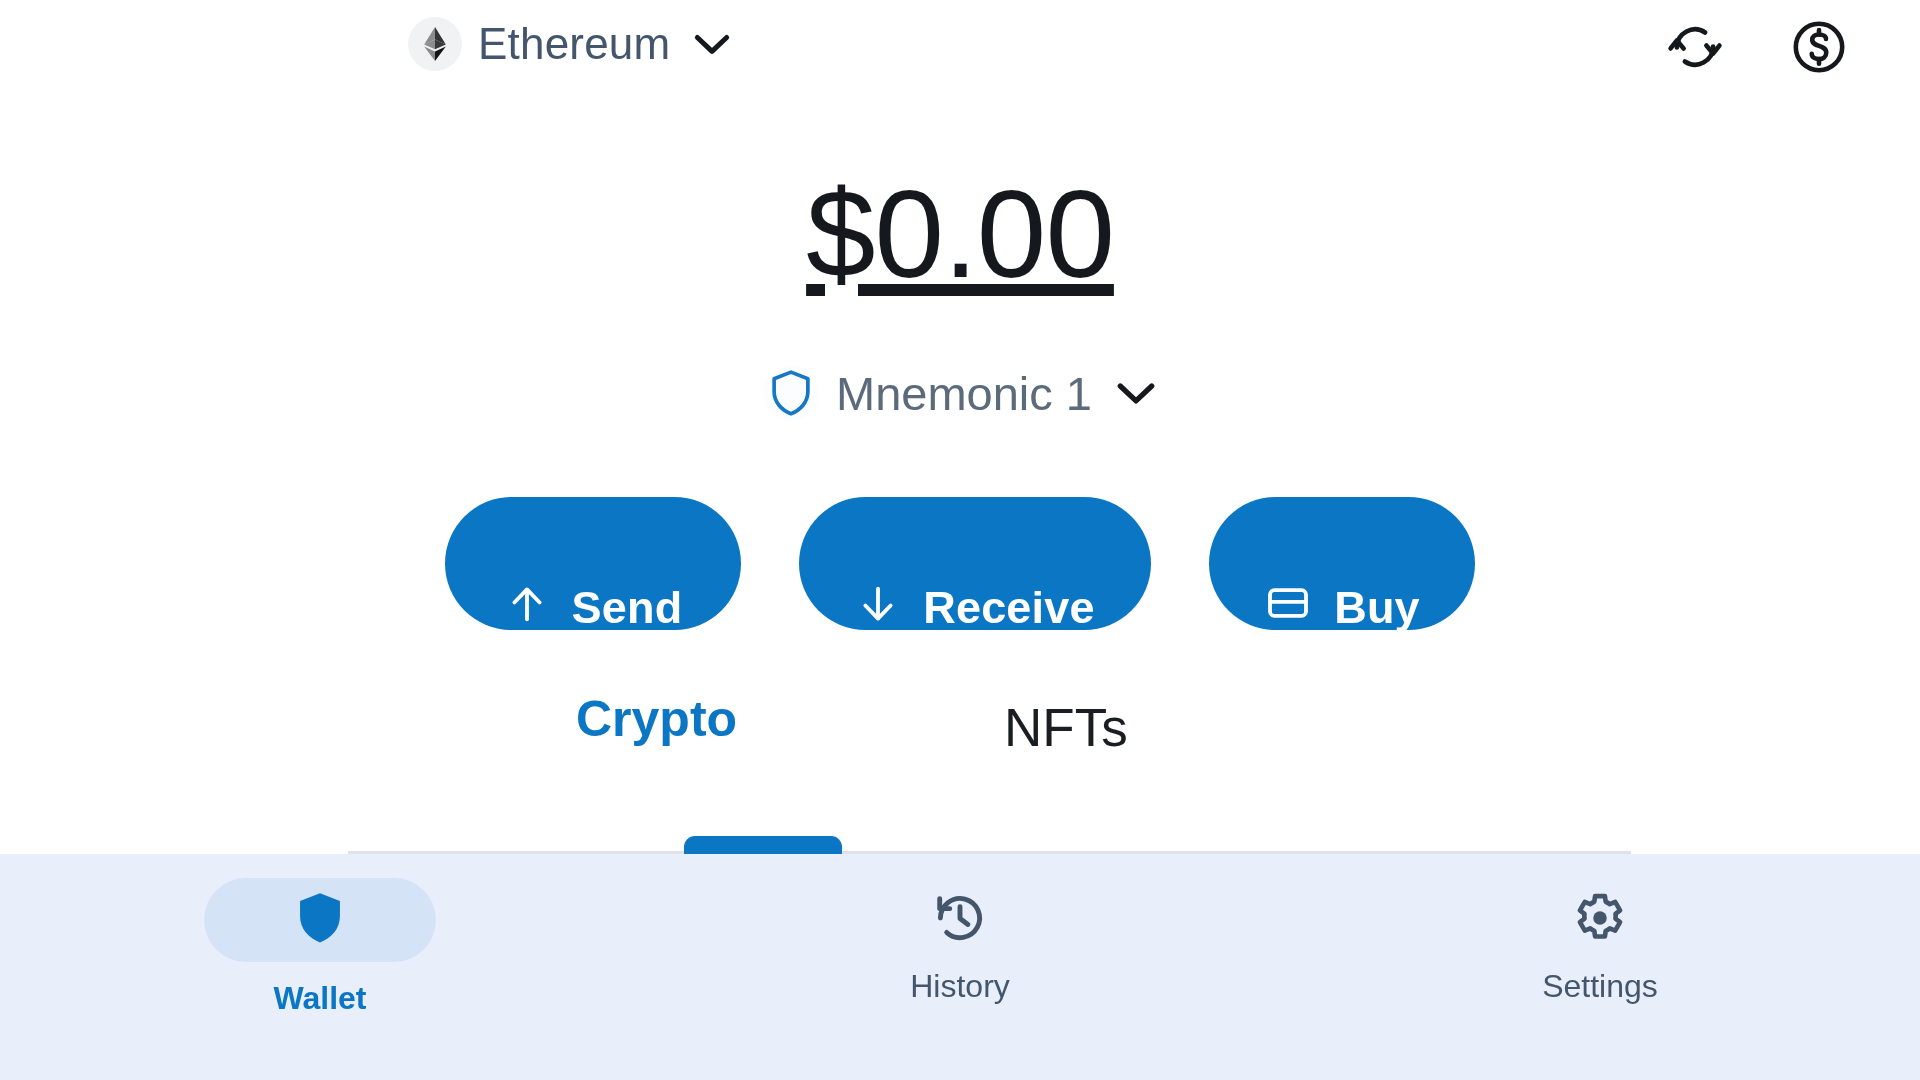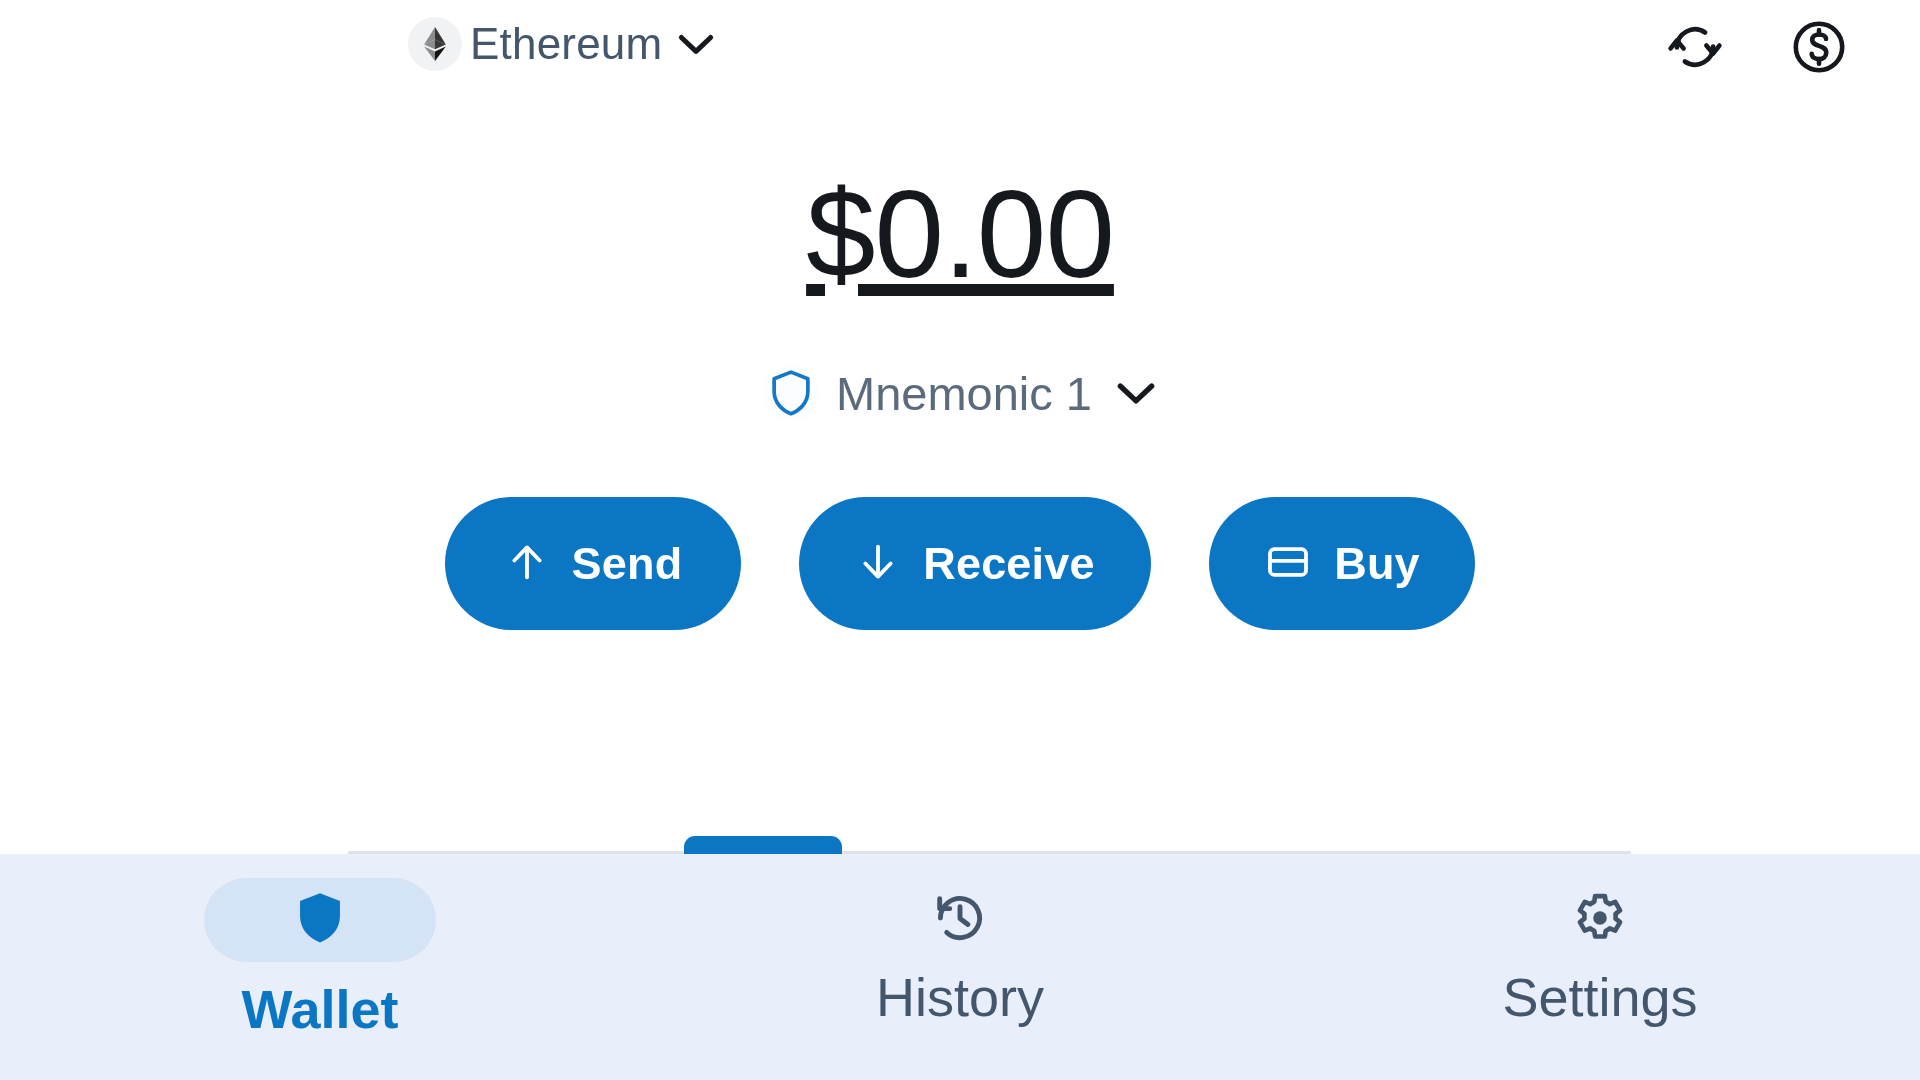--- a/index.html
+++ b/index.html
@@ -34,21 +34,21 @@
     align-items: center;
     background: #ffffff;
   }
 
   .network-selector {
     position: absolute;
     left: 408px;
     top: 17px;
     display: flex;
     align-items: center;
-    gap: 8px;
+    gap: 16px;
     cursor: pointer;
   }
   .eth-logo-circle {
     width: 54px;
     height: 54px;
     border-radius: 50%;
     background: #f1f2f4;
     display: flex;
     align-items: center;
     justify-content: center;
@@ -133,21 +133,21 @@
     top: 497px;
     left: 0;
     width: 1920px;
     display: flex;
     justify-content: center;
     align-items: center;
     gap: 58px;
   }
   .action-btn {
     display: flex;
-    align-items: center;
+    align-items: flex-end;
     justify-content: center;
     gap: 22px;
     height: 133px;
     border-radius: 67px;
     background: #0b76c4;
     color: #ffffff;
     border: none;
     padding: 0 48px;
     cursor: pointer;
     font-family: "Liberation Sans", sans-serif;
@@ -232,21 +232,21 @@
     width: 232px;
     height: 84px;
     border-radius: 42px;
     display: flex;
     align-items: center;
     justify-content: center;
   }
   .nav-pill.active { background: #d5e3f7; }
   .nav-label {
     margin-top: 20px;
-    font-size: 54px;
+    font-size: 32px;
     line-height: 1;
   }
   .nav-item.active .nav-label { color: #0b76c4; font-weight: bold; }
   .nav-item:not(.active) .nav-label { color: #44566c; font-weight: 400; margin-top: 8px; }
 </style>
 </head>
 <body>
 
 <div class="app">
 
@@ -332,20 +332,28 @@
       <span>
         <svg width="48" height="48" viewBox="0 0 24 24" aria-hidden="true">
           <rect x="3.0" y="5.6" width="18" height="12.8" rx="2.2" fill="none" stroke="#ffffff" stroke-width="1.9"></rect>
           <path d="M3.0 11.4 L21.0 11.4" fill="none" stroke="#ffffff" stroke-width="1.9"></path>
         </svg>
       </span>
       <span class="label">Buy</span>
     </button>
   </div>
 
+  <div class="tabs">
+    <div class="tab tab-crypto">
+      <span class="tab-label">Crypto</span>
+    </div>
+    <div class="tab tab-nfts">
+      <span class="tab-label">NFTs</span>
+    </div>
+  </div>
   <div class="tab-divider"></div>
   <div class="tab-indicator"></div>
 
   <div class="bottom-nav">
 
     <div class="nav-item active">
       <div class="nav-pill active">
         <span>
           <svg width="52" height="58" viewBox="0 0 24 26" aria-hidden="true">
             <path d="M12 1.6 L21.2 5.2 V12.2 C21.2 18.0 17.2 22.3 12 24.3 C6.8 22.3 2.8 18.0 2.8 12.2 V5.2 Z" fill="#0b76c4"></path>

